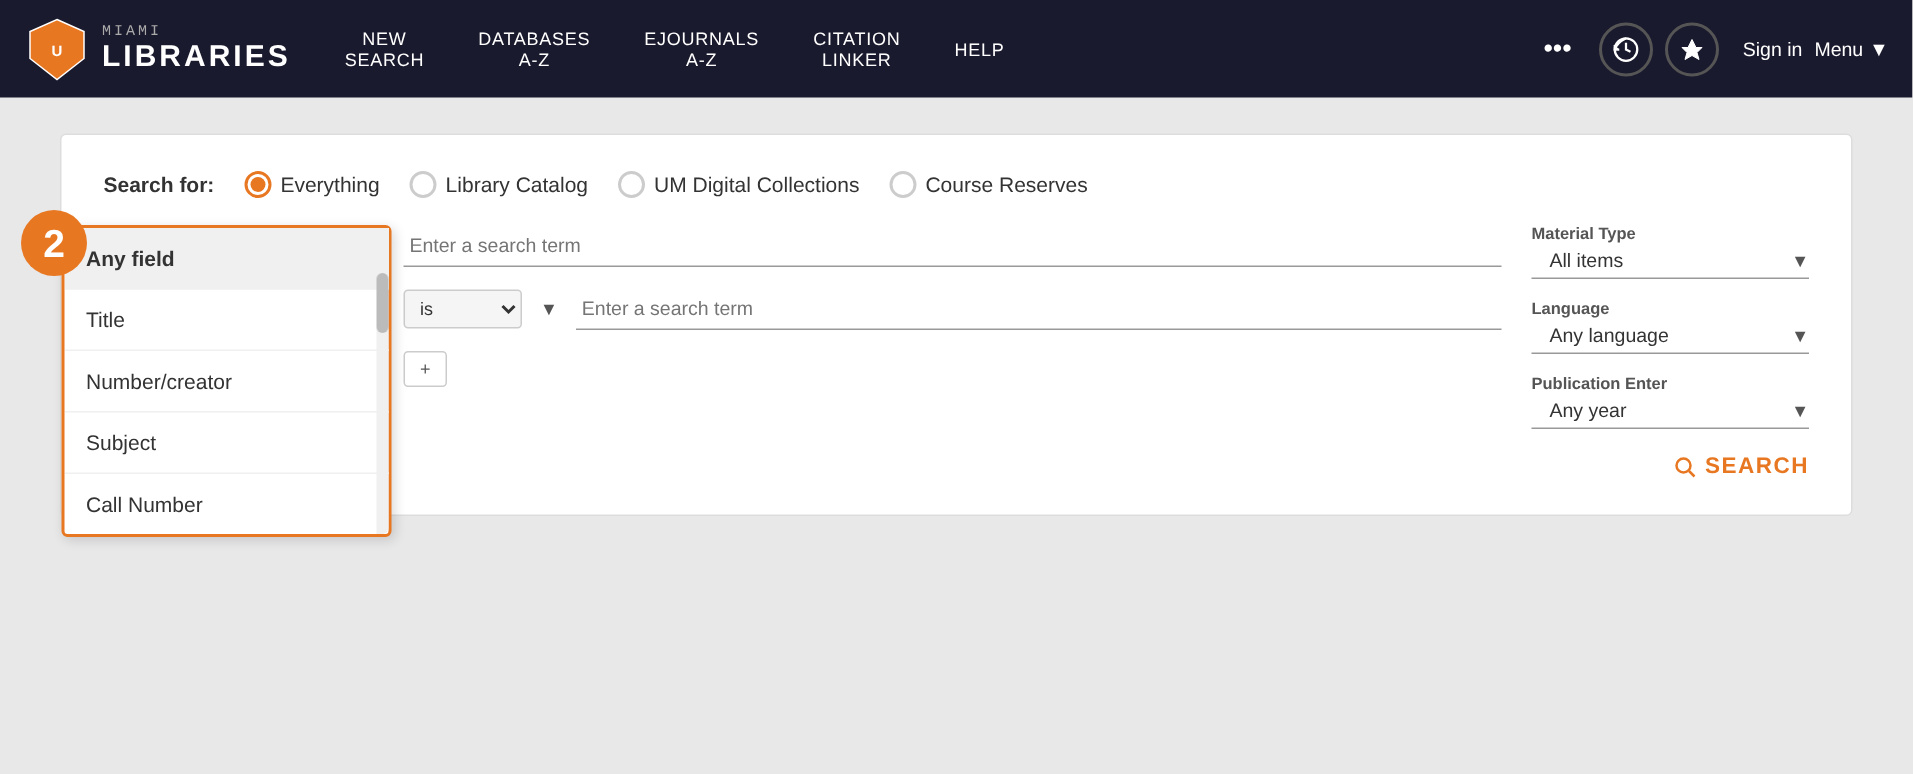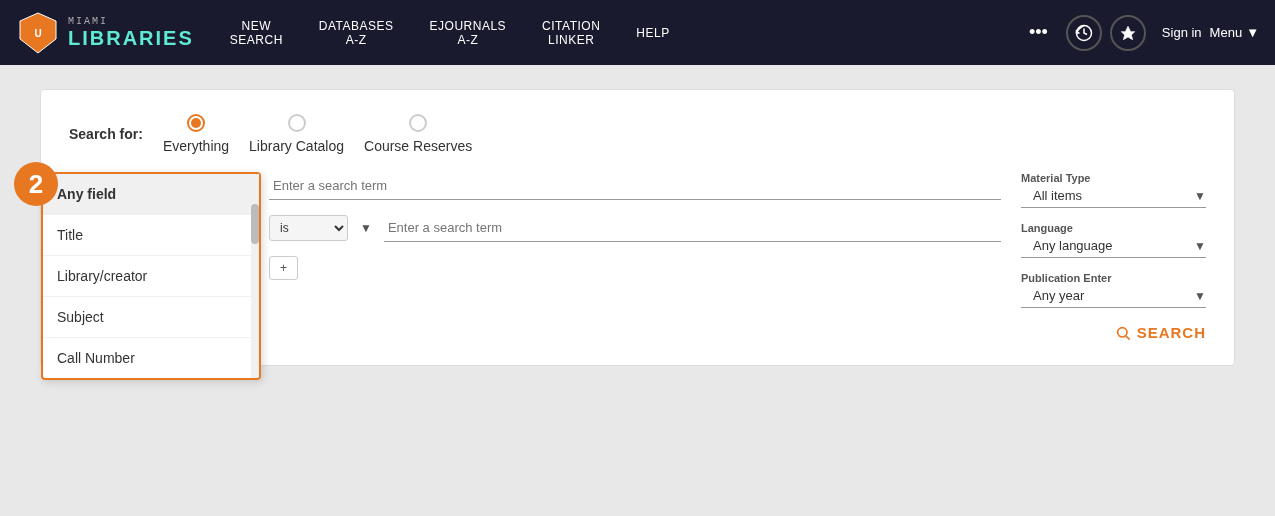--- a/index.html
+++ b/index.html
@@ -113,21 +113,20 @@
       color: #333;
       white-space: nowrap;
     }
     .radio-option {
       display: flex;
       align-items: center;
       gap: 6px;
       font-size: 14px;
       color: #333;
       cursor: pointer;
-      flex-direction: column;
     }
     .radio-circle {
       width: 18px;
       height: 18px;
       border-radius: 50%;
       border: 2px solid #ccc;
       display: flex;
       align-items: center;
       justify-content: center;
     }
@@ -324,21 +323,21 @@
 <body>
 
 <nav class="topnav">
   <div class="logo-area">
     <svg class="logo-shield" viewBox="0 0 44 44">
       <polygon points="22,2 40,10 40,28 22,42 4,28 4,10" fill="#e87722" stroke="#fff" stroke-width="1"></polygon>
       <text x="22" y="26" text-anchor="middle" fill="white" font-size="10" font-weight="bold">U</text>
     </svg>
     <div>
       <span style="font-size:10px;color:#aaa;display:block;letter-spacing:2px;font-family:Liberation Mono, monospace;">MIAMI</span>
-      <span style="color:#5eead4;font-size:20px;font-weight:bold;letter-spacing:2px;">LIBRARIES</span>
+      <span style="color:#ffffff;font-size:20px;font-weight:bold;letter-spacing:2px;">LIBRARIES</span>
     </div>
   </div>
   <div class="nav-items">
     <div class="nav-item">
       <span style="white-space:pre-line;text-align:center;">NEW
 SEARCH</span>
     </div>
     <div class="nav-item">
       <span style="white-space:pre-line;text-align:center;">DATABASES
 A-Z</span>
@@ -388,35 +387,39 @@
         <div class="radio-circle selected">
         </div>
         <span>Everything</span>
       </label>
       <label class="radio-option">
         <div class="radio-circle"></div>
         <span>Library Catalog</span>
       </label>
       <label class="radio-option">
         <div class="radio-circle"></div>
+        <span>UM Digital Collections</span>
+      </label>
+      <label class="radio-option">
+        <div class="radio-circle"></div>
         <span>Course Reserves</span>
       </label>
     </div>
 
     <div class="search-body">
 
       <div class="search-left">
 
         <div class="badge-2">2</div>
 
         <div class="dropdown-box">
           <ul class="dropdown-list">
             <li class="active">Any field</li>
             <li>Title</li>
-            <li>Library/creator</li>
+            <li>Number/creator</li>
             <li>Subject</li>
             <li>Call Number</li>
           </ul>
           <div class="dropdown-scrollbar">
             <div class="scrollbar-thumb"></div>
           </div>
         </div>
 
         <div class="search-rows">
           <div class="search-row">

